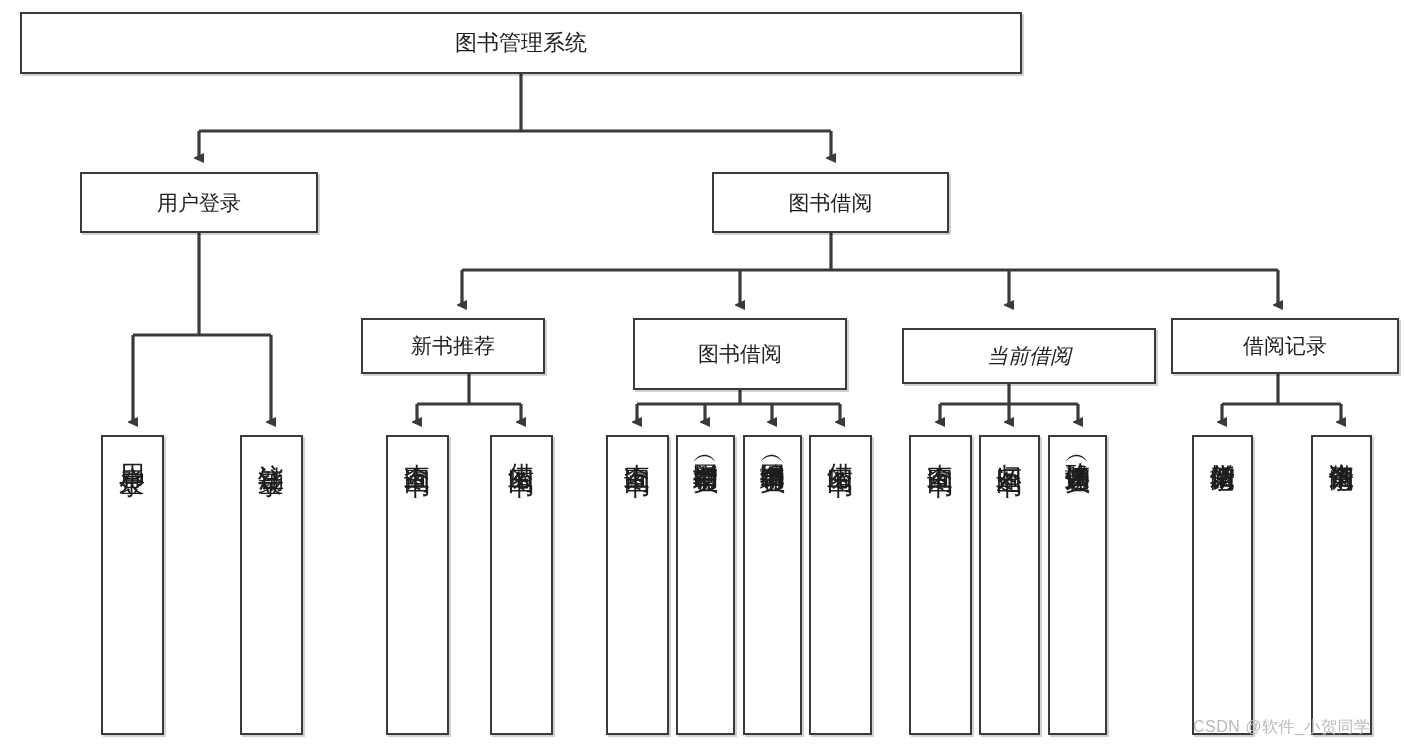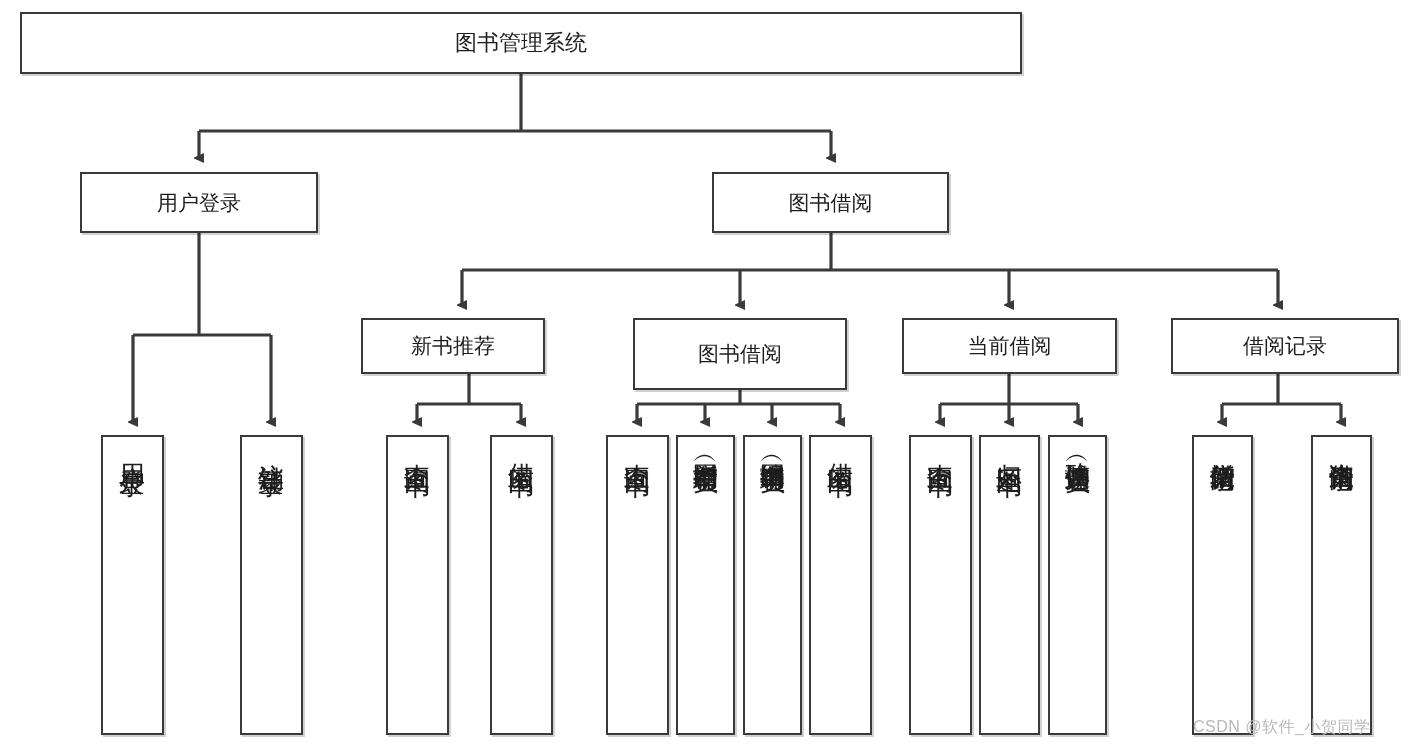--- a/index.html
+++ b/index.html
@@ -85,21 +85,21 @@
   <div class="node h" style="left:712px;top:172px;width:237px;height:61px;">
     <span class="lbl">图书借阅</span>
   </div>
 
   <div class="node h" style="left:361px;top:318px;width:184px;height:56px;">
     <span class="lbl">新书推荐</span>
   </div>
   <div class="node h" style="left:633px;top:318px;width:214px;height:72px;">
     <span class="lbl">图书借阅</span>
   </div>
-  <div class="node h" style="left:902px;top:318px;width:215px;height:56px;">
+  <div class="node h" style="left:902px;top:328px;width:254px;height:56px;font-style:italic;">
     <span class="lbl">当前借阅</span>
   </div>
   <div class="node h" style="left:1171px;top:318px;width:228px;height:56px;">
     <span class="lbl">借阅记录</span>
   </div>
 
   <div class="node v" style="left:101px;top:435px;width:63px;height:300px;">
     <span class="lbl">用户登录</span>
   </div>
   <div class="node v" style="left:240px;top:435px;width:63px;height:300px;">

